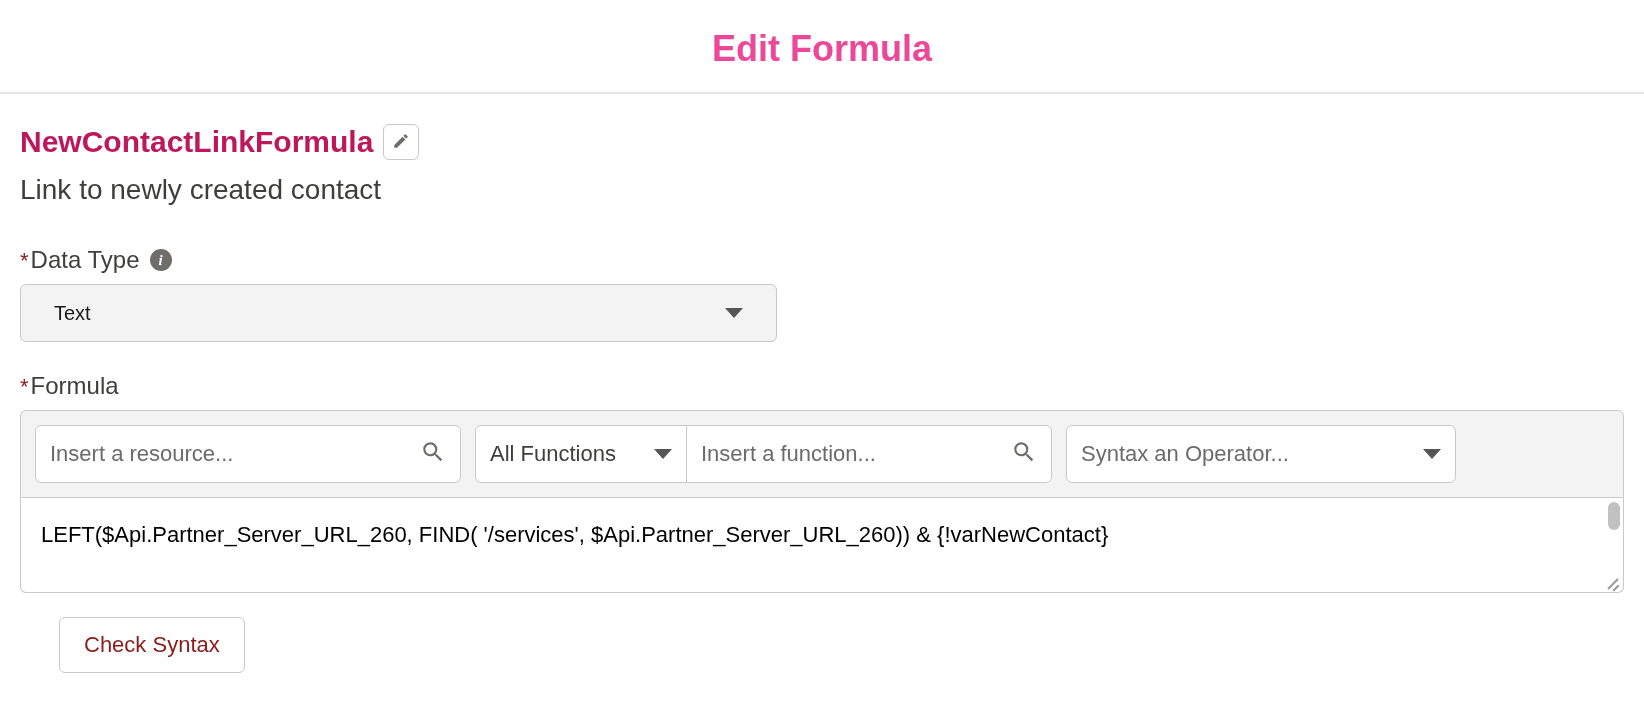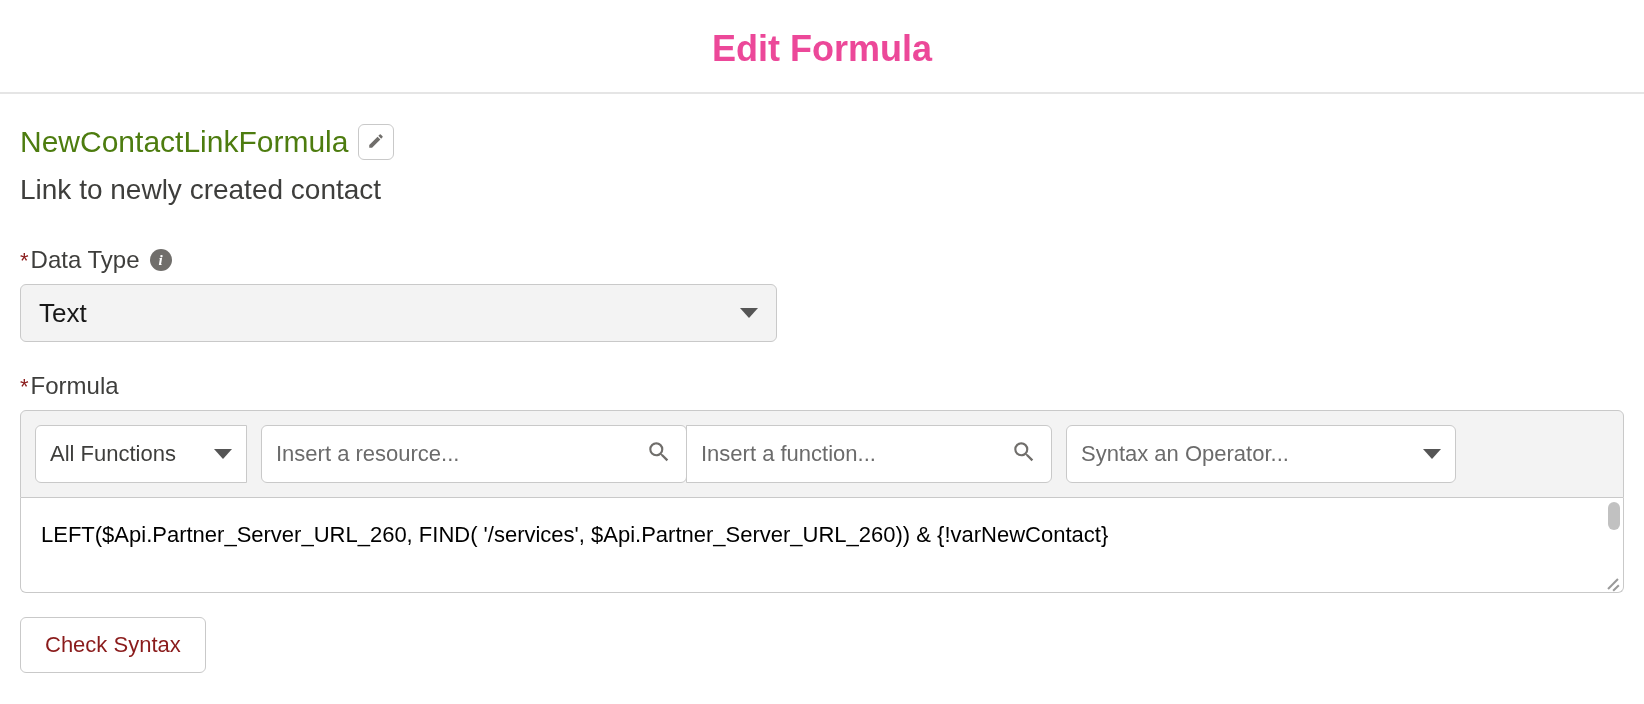--- a/index.html
+++ b/index.html
@@ -27,22 +27,22 @@
     padding: 30px 20px 20px 20px;
   }
   .name-row {
     display: flex;
     align-items: center;
     gap: 10px;
     margin-bottom: 14px;
   }
   .name-text {
     font-size: 30px;
-    font-weight: 400;
-    color: #4d7c0f;
+    font-weight: 700;
+    color: #be185d;
   }
   .edit-btn {
     width: 36px;
     height: 36px;
     border: 1px solid #c9c9c9;
     border-radius: 6px;
     background: #fff;
     display: flex;
     align-items: center;
     justify-content: center;
@@ -91,22 +91,22 @@
     position: relative;
     width: 757px;
     margin-bottom: 30px;
   }
   .select {
     width: 100%;
     height: 58px;
     border: 1px solid #c9c9c9;
     border-radius: 6px;
     background: #f3f3f3;
-    font-size: 26px;
-    padding: 0 18px;
+    font-size: 20px;
+    padding: 0 33px;
     display: flex;
     align-items: center;
     justify-content: space-between;
     cursor: pointer;
   }
   .caret {
     width: 0;
     height: 0;
     border-left: 9px solid transparent;
     border-right: 9px solid transparent;
@@ -201,20 +201,21 @@
   }
   .check-syntax-btn {
     margin-top: 24px;
     border: 1px solid #c9c9c9;
     border-radius: 6px;
     background: #fff;
     color: #8a1b1b;
     font-size: 22px;
     padding: 14px 24px;
     cursor: pointer;
+    margin-left: 39px;
   }
 </style>
 </head>
 <body>
 
 <div class="header">
   <h1 class="header-title">Edit Formula</h1>
 </div>
 
 <div class="content">
@@ -247,34 +248,34 @@
   </div>
 
   <div class="formula-section">
     <div class="field-label">
       <span>
         <span class="asterisk">*</span><span class="label-text">Formula</span>
       </span>
     </div>
 
     <div class="toolbar-container">
-      <div class="tb-input-wrap tb-funcsel">
-        <span class="tb-text" style="color:#3e3e3c">All Functions</span>
-        <span class="caret"></span>
-      </div>
-
       <div class="tb-input-wrap tb-resource">
         <input type="text" class="tb-text" placeholder="Insert a resource..." style="">
         <span class="search-icon">
           <svg viewBox="0 0 24 24">
               <path d="M15.5 14h-.79l-.28-.27A6.471 6.471 0 0 0 16 9.5 6.5 6.5 0 1 0 9.5 16c1.61 0 3.09-.59 4.23-1.57l.27.28v.79l5 4.99L20.49 19l-4.99-5zm-6 0C7.01 14 5 11.99 5 9.5S7.01 5 9.5 5 14 7.01 14 9.5 11.99 14 9.5 14z"></path>
             </svg>
         </span>
       </div>
 
+      <div class="tb-input-wrap tb-funcsel">
+        <span class="tb-text" style="color:#3e3e3c">All Functions</span>
+        <span class="caret"></span>
+      </div>
+
       <div class="tb-input-wrap tb-funcins">
         <input type="text" class="tb-text" placeholder="Insert a function..." style="">
         <span class="search-icon">
           <svg viewBox="0 0 24 24">
               <path d="M15.5 14h-.79l-.28-.27A6.471 6.471 0 0 0 16 9.5 6.5 6.5 0 1 0 9.5 16c1.61 0 3.09-.59 4.23-1.57l.27.28v.79l5 4.99L20.49 19l-4.99-5zm-6 0C7.01 14 5 11.99 5 9.5S7.01 5 9.5 5 14 7.01 14 9.5 11.99 14 9.5 14z"></path>
             </svg>
         </span>
       </div>
 
       <div class="tb-input-wrap tb-operator">

